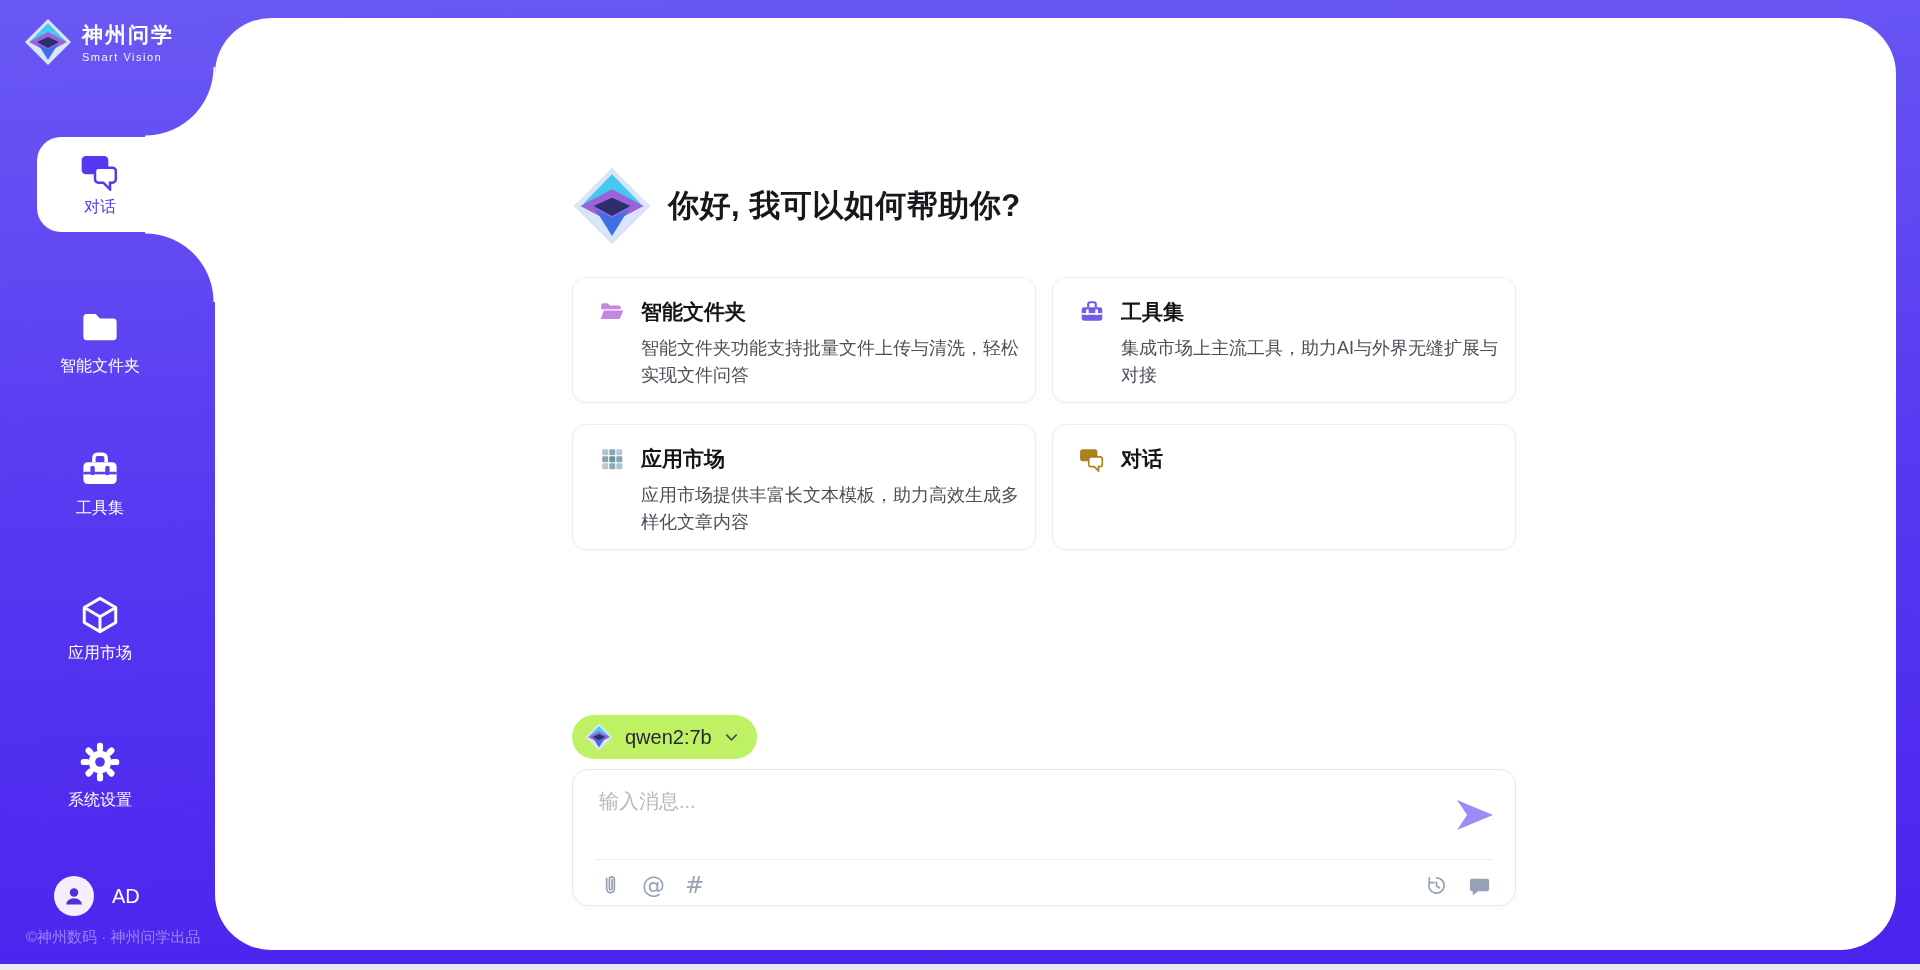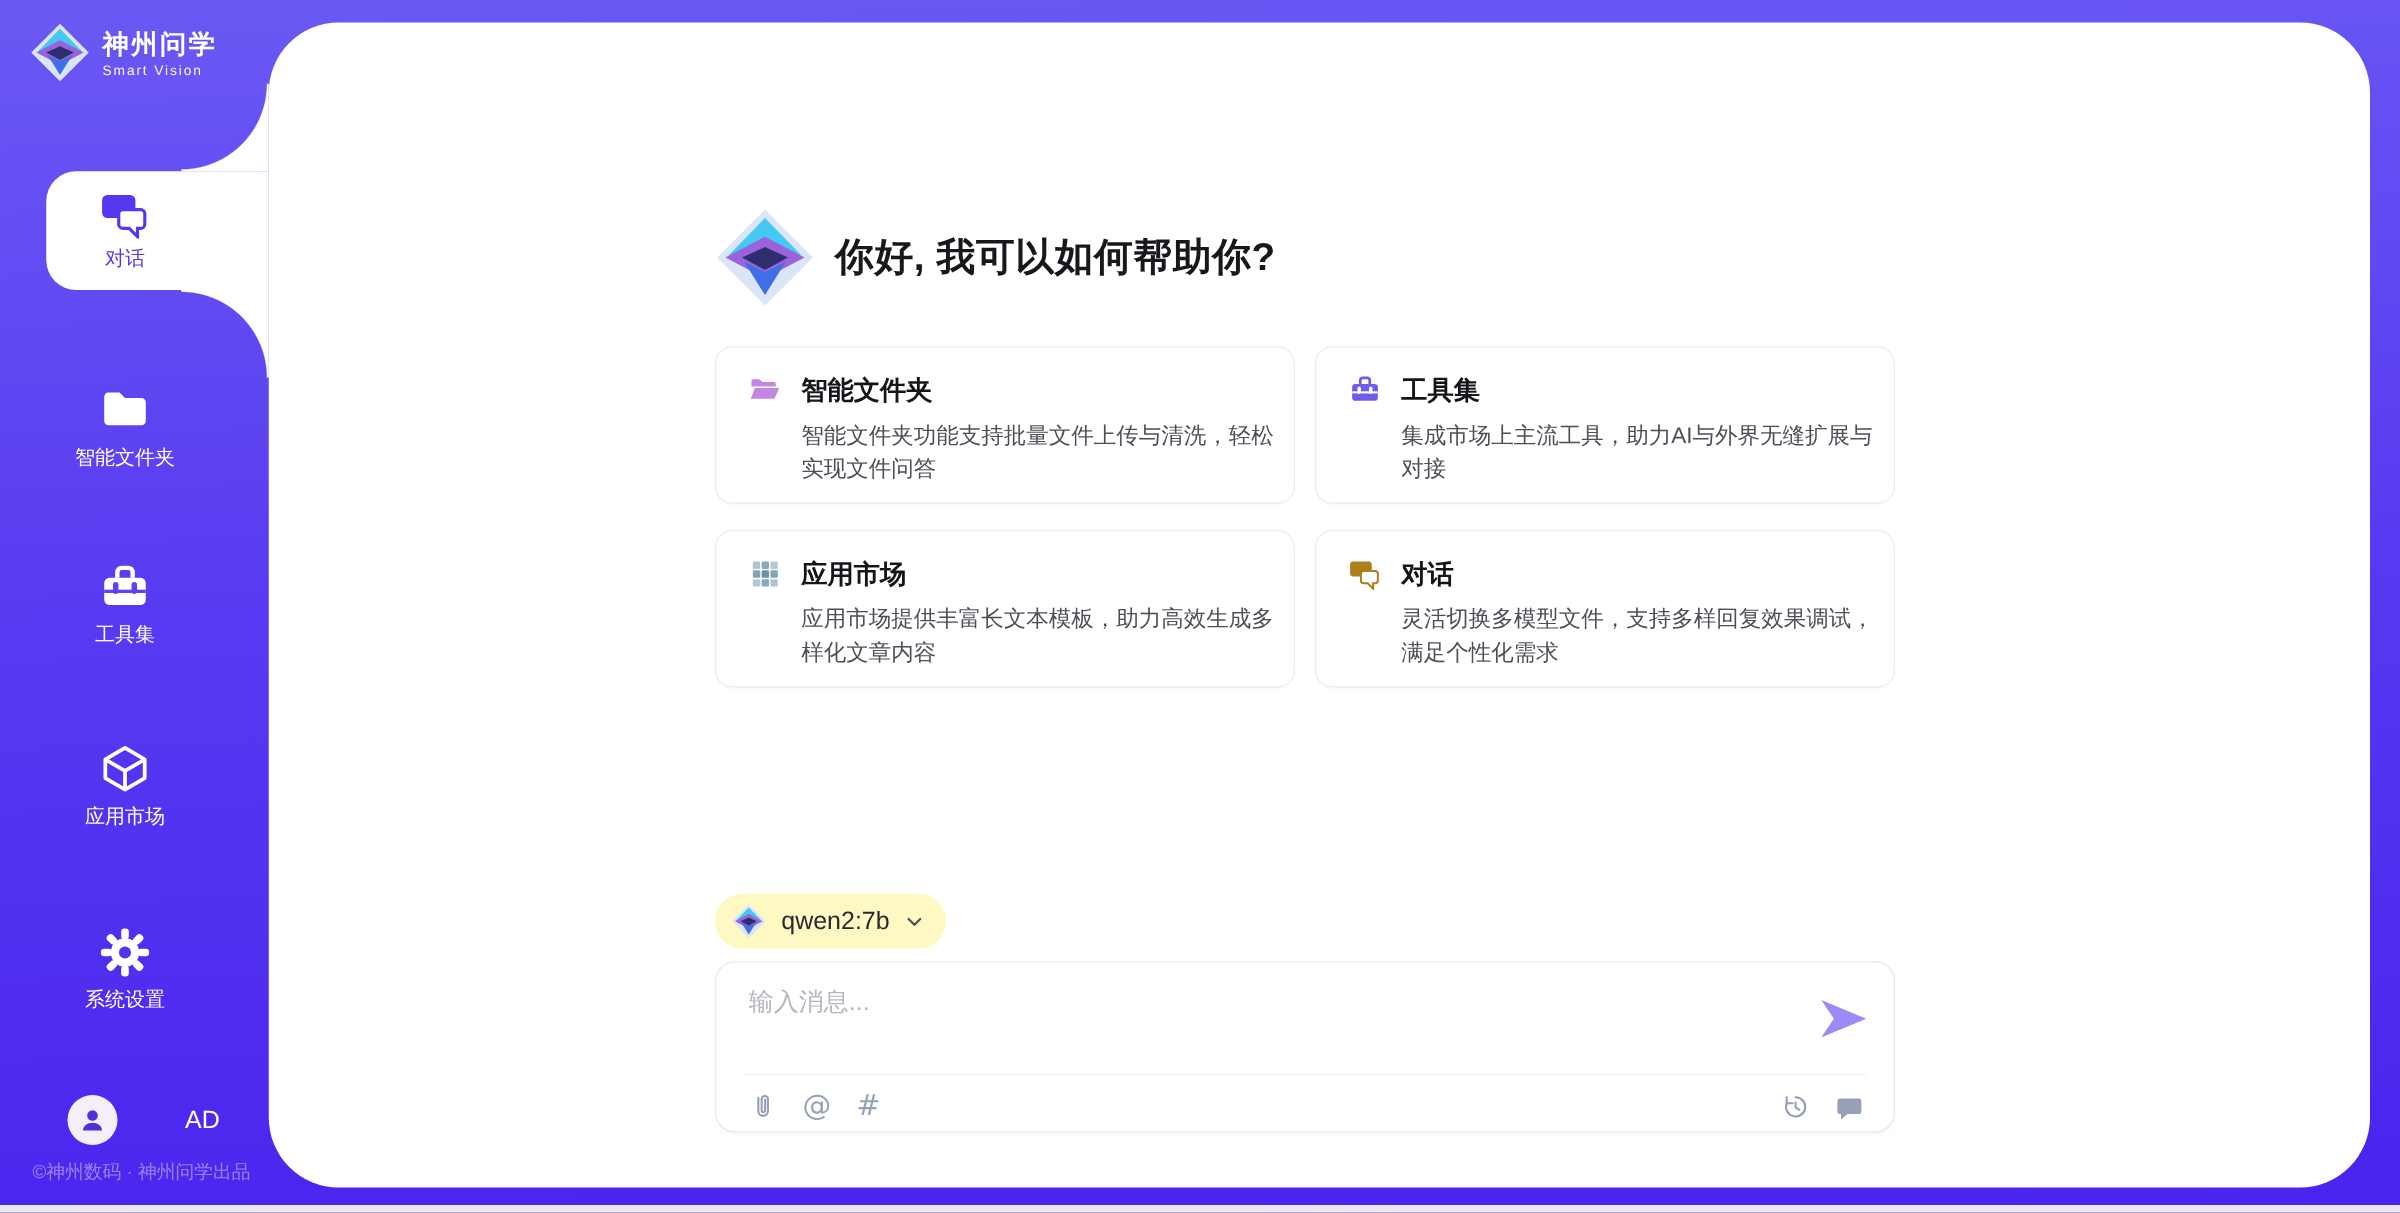--- a/index.html
+++ b/index.html
@@ -47,21 +47,21 @@
     background:radial-gradient(circle 70px at 0 0, rgba(0,0,0,0) 68px, #fff 69px);
   }
   .corner-bottom {
     position:absolute; left:145px; top:232px; width:70px; height:70px;
     background:radial-gradient(circle 70px at 0 100%, rgba(0,0,0,0) 68px, #fff 69px);
   }
 
   .user-row { position:absolute; left:54px; top:876px; display:flex; align-items:center; gap:18px; cursor:pointer; }
   .avatar { width:40px; height:40px; border-radius:50%; background:#f4effa; display:flex; align-items:center; justify-content:center; }
   .avatar svg { width:26px; height:26px; }
-  .user-name { color:#fff; font-size:20px;margin-left:36px; }
+  .user-name { color:#fff; font-size:20px; }
   .copyright { position:absolute; left:10px; top:928px; width:205px; font-size:15px; color:rgba(255,255,255,.42); white-space:nowrap;margin-left:16px; }
 
   
   .content { position:absolute; left:357px; top:0; width:944px; height:100%; }
 
   .greeting { position:absolute; left:0; top:148px; display:flex; align-items:center; gap:16px; }
   .greeting .logo { width:80px; height:80px; }
   .greeting h1 { font-size:31px; font-weight:bold; color:#17171c; letter-spacing:.5px; }
 
   .cards { position:absolute; left:0; top:259px; width:944px; display:grid;
@@ -70,21 +70,21 @@
     height:126px; background:#fff; border:1px solid #ececf1; border-radius:14px;
     padding:20px 26px 0 26px; cursor:pointer; box-shadow:0 1px 3px rgba(30,30,60,.03);
   }
   .card-head { display:flex; align-items:center; gap:16px; }
   .card-head .card-ic { width:26px; height:26px; flex:0 0 auto; }
   .card-title { font-size:21px; font-weight:bold; color:#141419; }
   .card-desc { margin:9px 0 0 42px; width:378px; font-size:18px; line-height:27px; color:#4e4e59; }
 
   .model-pill {
     position:absolute; left:0; top:697px; height:44px; border-radius:22px;
-    background:#fef9c3; display:inline-flex; align-items:center; gap:12px;
+    background:#bef264; display:inline-flex; align-items:center; gap:12px;
     padding:0 18px 0 13px; cursor:pointer;
   }
   .model-pill .logo { width:28px; height:28px; }
   .model-name { font-size:20px; color:#28282e; }
   .model-pill .chev { width:15px; height:15px; color:#4b4b55; }
 
   .composer {
     position:absolute; left:0; top:751px; width:944px; height:137px;
     border:1px solid #e7e7ef; border-radius:16px; background:#fff;
     box-shadow:0 2px 6px rgba(30,30,60,.03);
@@ -258,21 +258,20 @@
     </div>
 
     <div class="card">
       <div class="card-head">
         <svg class="card-ic" viewBox="0 0 48 48" style="color:#ad7f1d">
           <path d="M7 6 h22 a5 5 0 0 1 5 5 v12 a5 5 0 0 1 -5 5 h-3 l-9 8 v-8 h-10 a5 5 0 0 1 -5 -5 v-12 a5 5 0 0 1 5 -5 z" fill="currentColor"></path>
           <path d="M22 20 h17 a4 4 0 0 1 4 4 v10 a4 4 0 0 1 -4 4 h-3 v8 l-8 -8 h-6 a4 4 0 0 1 -4 -4 v-10 a4 4 0 0 1 4 -4 z" fill="#fff" stroke="currentColor" stroke-width="3"></path>
         </svg>
         <div class="card-title">对话</div>
       </div>
-      <div class="card-desc">灵活切换多模型文件，支持多样回复效果调试，满足个性化需求</div>
     </div>
 
   </div>
 
   <div class="model-pill">
     <svg class="logo" viewBox="0 0 96 96">
           <use href="#diamond-logo"></use>
         </svg>
     <span class="model-name">qwen2:7b</span>
     <svg class="chev" viewBox="0 0 16 16" fill="none" stroke="currentColor" stroke-width="1.8" stroke-linecap="round">

